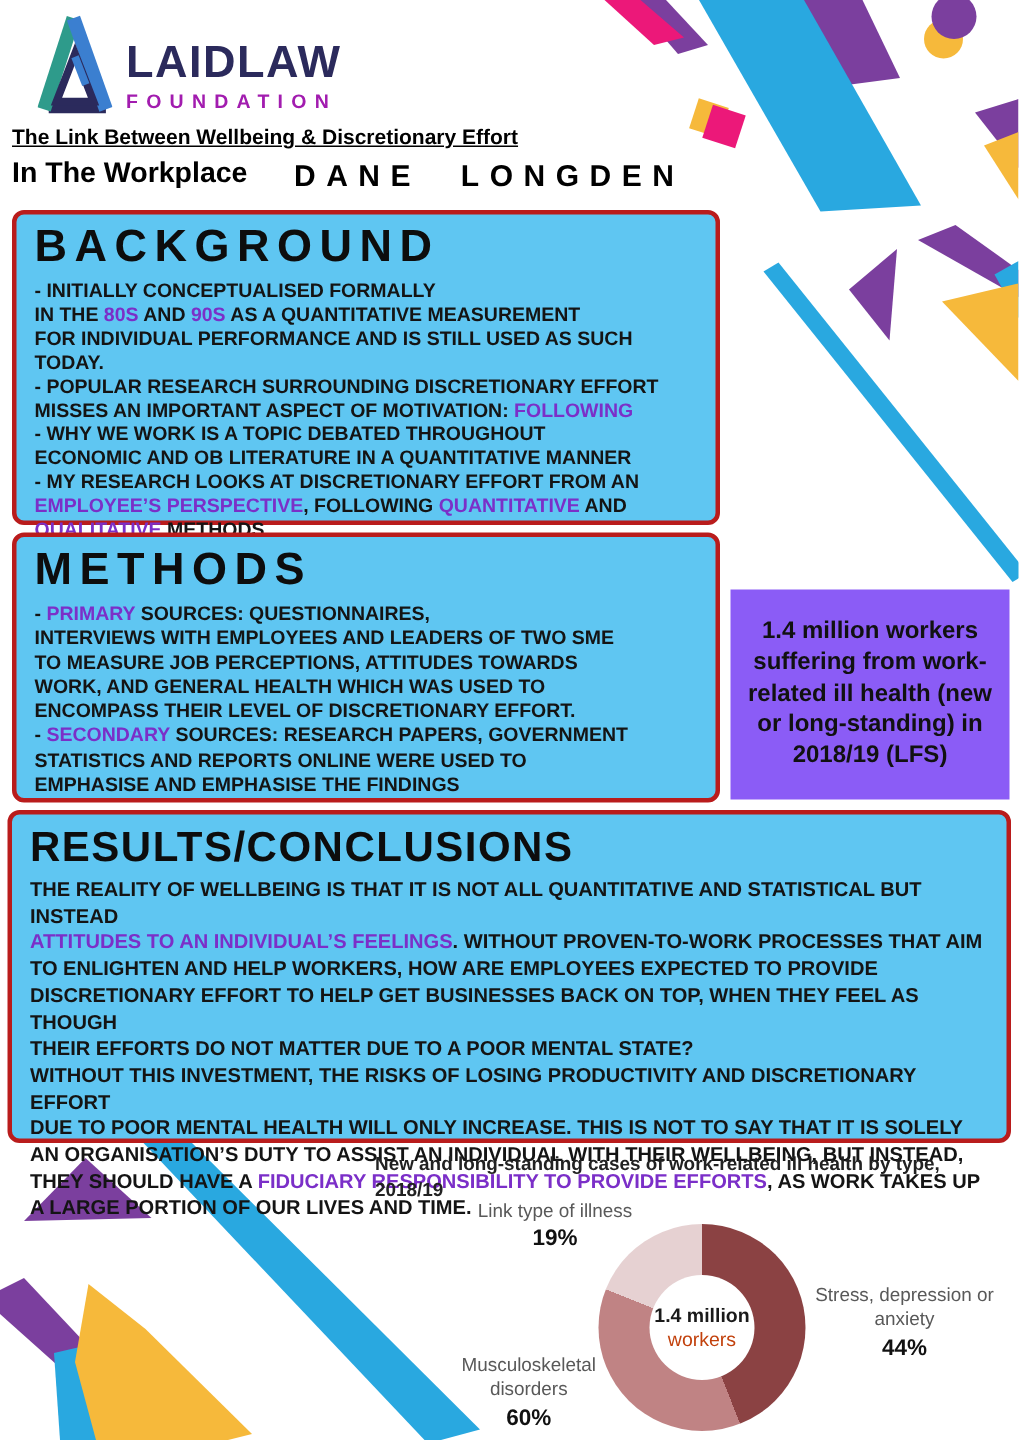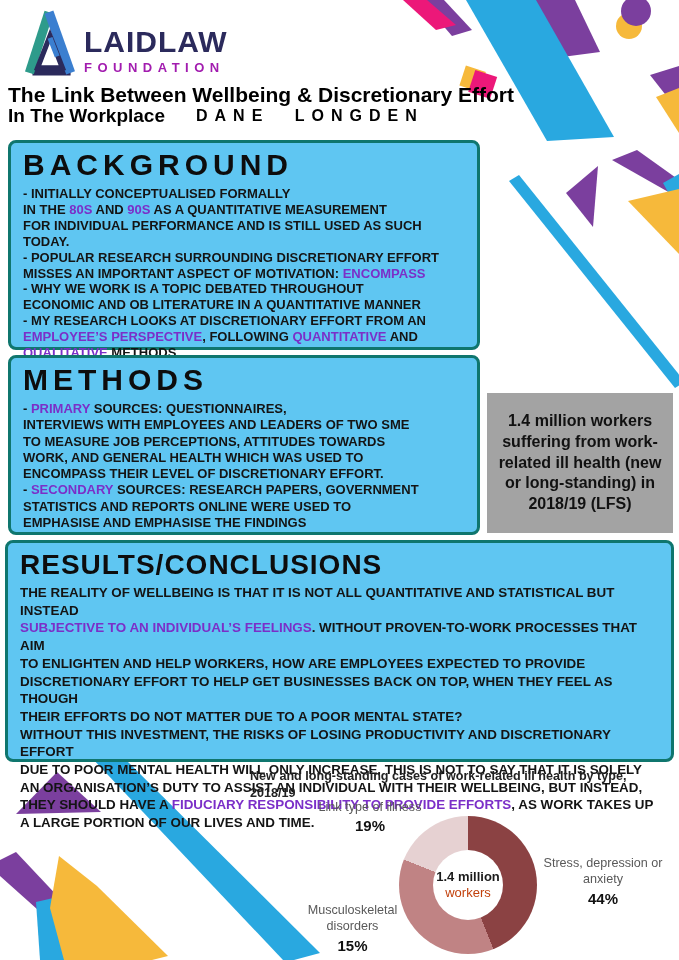--- a/index.html
+++ b/index.html
@@ -9,42 +9,42 @@
   .content{position:absolute;left:0;top:0;width:578px;height:960px;z-index:1;}
 
   
   .logo{position:absolute;left:25px;top:9px;display:flex;align-items:flex-start;}
   .logo-tri{width:50px;height:68px;}
   .logo-text{margin-left:9px;padding-top:18px;}
   .logo-name{font-size:30px;font-weight:bold;color:#2b2a5c;letter-spacing:1px;line-height:1;}
   .logo-sub{font-size:13px;font-weight:bold;color:#a21caf;letter-spacing:5.5px;margin-top:3px;}
 
   
-  .title1{position:absolute;left:8px;top:83px;font-size:21px;font-weight:bold;color:#000;}
+  .title1{position:absolute;left:8px;top:83px;font-size:14px;font-weight:bold;color:#000;text-decoration:underline;}
   .title2{position:absolute;left:8px;top:105px;font-size:19px;font-weight:bold;color:#000;}
-  .author{position:absolute;left:196px;top:107px;font-size:16px;font-weight:bold;color:#000;
+  .author{position:absolute;left:196px;top:107px;font-size:20px;font-weight:bold;color:#000;
           letter-spacing:7px;word-spacing:14px;}
 
   
-  .panel{position:absolute;background:#5fc6f2;border:3px solid #0f766e;border-radius:8px;
+  .panel{position:absolute;background:#5fc6f2;border:3px solid #b91c1c;border-radius:8px;
          box-sizing:border-box;padding:4px 12px;}
   .panel-bg{left:8px;top:140px;width:472px;height:210px;}
   .panel-methods{left:8px;top:355px;width:472px;height:180px;}
   .panel-results{left:5px;top:540px;width:669px;height:222px;padding:4px 12px;}
   .panel h2{margin:0;font-weight:bold;color:#0d0d0d;}
   .h-spaced{font-size:30px;letter-spacing:5px;line-height:1.2;}
   .h-tight{font-size:28px;letter-spacing:1px;line-height:1.25;}
   .body-txt{font-weight:bold;white-space:pre-line;color:#141414;}
   .bg-body{font-size:13px;line-height:15.9px;margin-top:3px;}
   .me-body{font-size:13px;line-height:16.3px;margin-top:3px;}
   .re-body{font-size:13.4px;line-height:17.7px;margin-top:2px;}
   .hl{color:#7b2fc8;}
 
   
-  .callout{position:absolute;left:487px;top:393px;width:186px;height:140px;background:#a3a3a3;
+  .callout{position:absolute;left:487px;top:393px;width:186px;height:140px;background:#8b5cf6;
            box-sizing:border-box;display:flex;align-items:center;justify-content:center;
            text-align:center;font-size:16px;font-weight:bold;color:#111;line-height:1.3;padding:4px 6px;}
 
   
   .chart-title{position:absolute;left:250px;top:768px;width:429px;text-align:left;
                font-size:12.6px;font-weight:bold;color:#222;line-height:1.35;}
   .donut{position:absolute;left:399px;top:816px;width:138px;height:138px;border-radius:50%;}
   .donut-hole{position:absolute;left:34px;top:34px;width:70px;height:70px;border-radius:50%;
               background:#fff;display:flex;flex-direction:column;align-items:center;justify-content:center;}
   .center-bold{font-size:13px;font-weight:bold;color:#1a1a1a;line-height:1.25;}
@@ -103,21 +103,21 @@
   <div class="title1">The Link Between Wellbeing &amp; Discretionary Effort</div>
   <div class="title2">In The Workplace</div>
   <div class="author">DANE LONGDEN</div>
 
   <div class="panel panel-bg">
     <h2 class="h-spaced">BACKGROUND</h2>
     <div class="body-txt bg-body"><span>- INITIALLY CONCEPTUALISED FORMALLY
 IN THE </span><span class="hl">80S</span><span> AND </span><span class="hl">90S</span><span> AS A QUANTITATIVE MEASUREMENT
 FOR INDIVIDUAL PERFORMANCE AND IS STILL USED AS SUCH TODAY.
 - POPULAR RESEARCH SURROUNDING DISCRETIONARY EFFORT
-MISSES AN IMPORTANT ASPECT OF MOTIVATION: </span><span class="hl">ENCOMPASS</span><span>
+MISSES AN IMPORTANT ASPECT OF MOTIVATION: </span><span class="hl">FOLLOWING</span><span>
 - WHY WE WORK IS A TOPIC DEBATED THROUGHOUT
 ECONOMIC AND OB LITERATURE IN A QUANTITATIVE MANNER
 - MY RESEARCH LOOKS AT DISCRETIONARY EFFORT FROM AN
 </span><span class="hl">EMPLOYEE’S PERSPECTIVE</span><span>, FOLLOWING </span><span class="hl">QUANTITATIVE</span><span> AND
 </span><span class="hl">QUALITATIVE</span><span> METHODS</span></div>
   </div>
 
   <div class="panel panel-methods">
     <h2 class="h-spaced">METHODS</h2>
     <div class="body-txt me-body"><span>- </span><span class="hl">PRIMARY</span><span> SOURCES: QUESTIONNAIRES,
@@ -130,21 +130,21 @@
 EMPHASISE AND EMPHASISE THE FINDINGS</span></div>
   </div>
 
   <div class="callout">
     <span>1.4 million workers suffering from work-related ill health (new or long-standing) in 2018/19 (LFS)</span>
   </div>
 
   <div class="panel panel-results">
     <h2 class="h-tight">RESULTS/CONCLUSIONS</h2>
     <div class="body-txt re-body"><span>THE REALITY OF WELLBEING IS THAT IT IS NOT ALL QUANTITATIVE AND STATISTICAL BUT INSTEAD
-</span><span class="hl">SUBJECTIVE TO AN INDIVIDUAL’S FEELINGS</span><span>. WITHOUT PROVEN-TO-WORK PROCESSES THAT AIM
+</span><span class="hl">ATTITUDES TO AN INDIVIDUAL’S FEELINGS</span><span>. WITHOUT PROVEN-TO-WORK PROCESSES THAT AIM
 TO ENLIGHTEN AND HELP WORKERS, HOW ARE EMPLOYEES EXPECTED TO PROVIDE
 DISCRETIONARY EFFORT TO HELP GET BUSINESSES BACK ON TOP, WHEN THEY FEEL AS THOUGH
 THEIR EFFORTS DO NOT MATTER DUE TO A POOR MENTAL STATE?
 WITHOUT THIS INVESTMENT, THE RISKS OF LOSING PRODUCTIVITY AND DISCRETIONARY EFFORT
 DUE TO POOR MENTAL HEALTH WILL ONLY INCREASE. THIS IS NOT TO SAY THAT IT IS SOLELY
 AN ORGANISATION’S DUTY TO ASSIST AN INDIVIDUAL WITH THEIR WELLBEING, BUT INSTEAD,
 THEY SHOULD HAVE A </span><span class="hl">FIDUCIARY RESPONSIBILITY TO PROVIDE EFFORTS</span><span>, AS WORK TAKES UP
 A LARGE PORTION OF OUR LIVES AND TIME.</span></div>
   </div>
 
@@ -163,16 +163,16 @@
   <div class="slice-label lbl-other">
     <span>Link type of illness</span>
     <span class="pct">19%</span>
   </div>
   <div class="slice-label lbl-stress">
     <span>Stress, depression or anxiety</span>
     <span class="pct">44%</span>
   </div>
   <div class="slice-label lbl-musculo">
     <span>Musculoskeletal disorders</span>
-    <span class="pct">15%</span>
+    <span class="pct">60%</span>
   </div>
 
 </div>
 
 </body></html>

